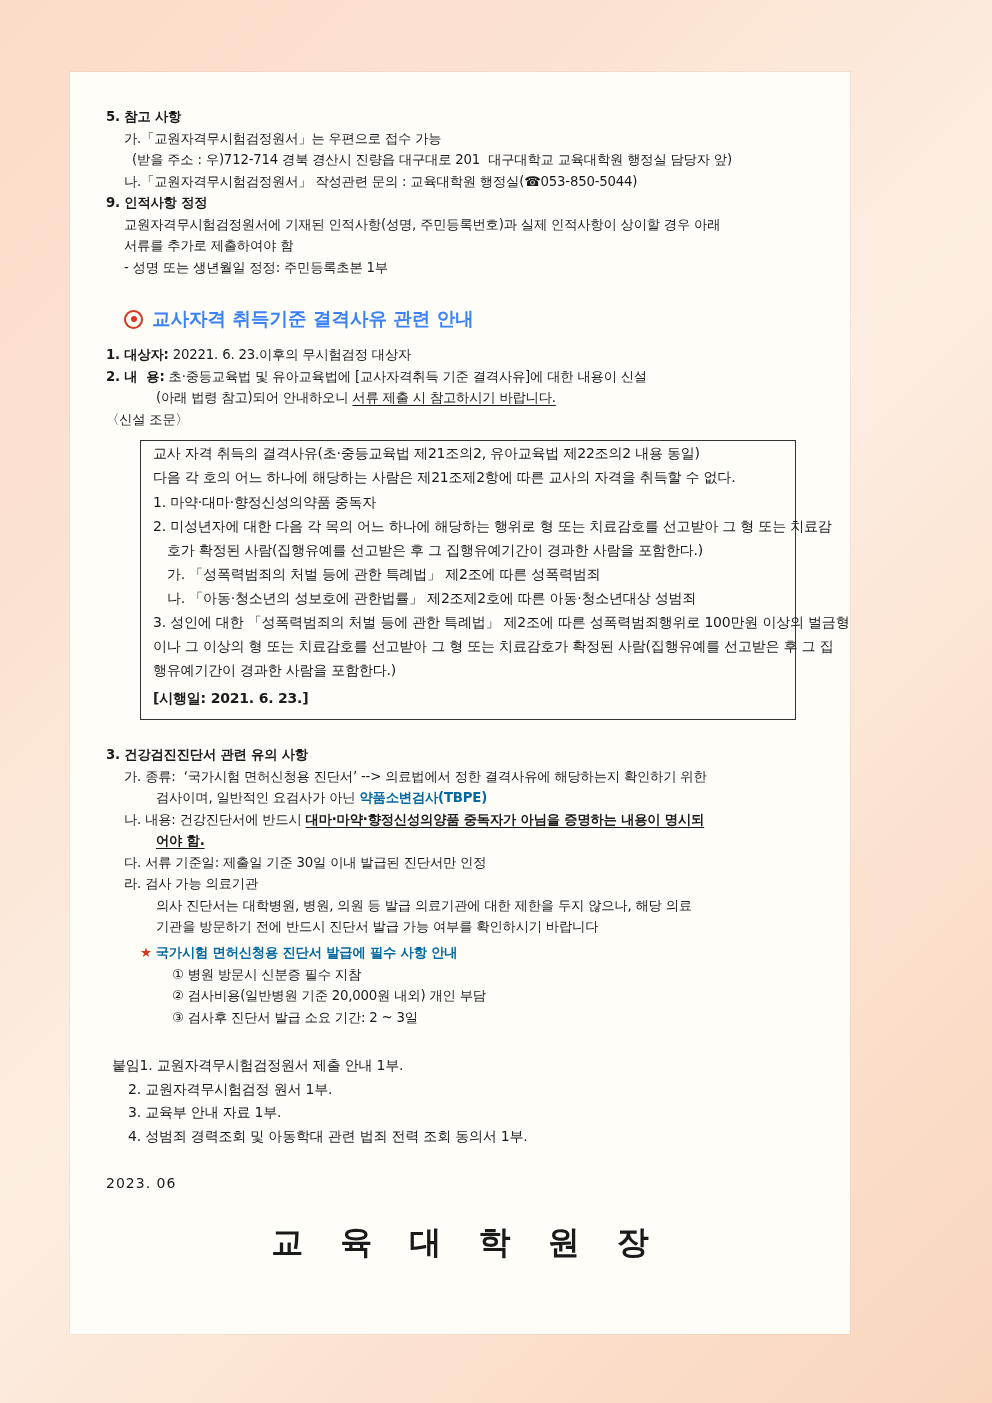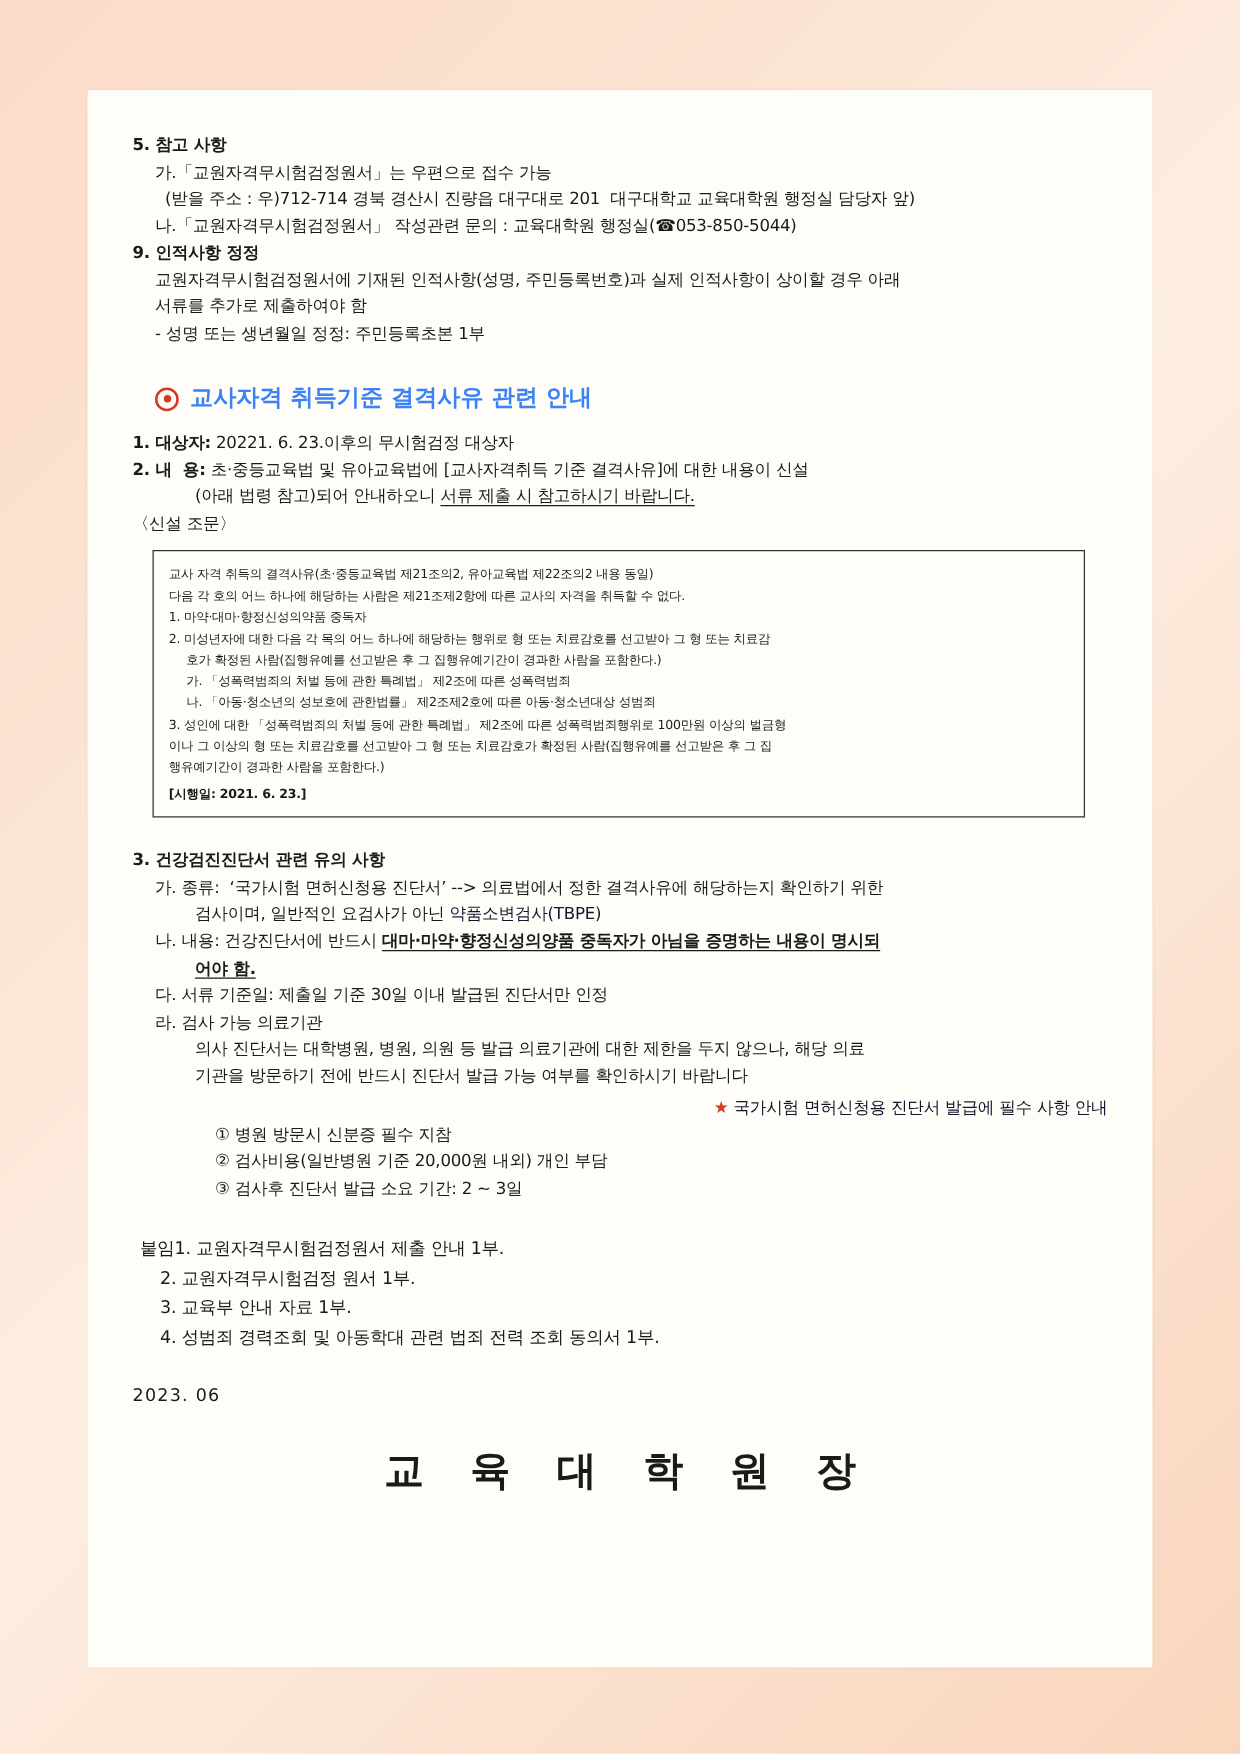--- a/index.html
+++ b/index.html
@@ -10,37 +10,37 @@
     width: 992px;
     height: 1403px;
     background: linear-gradient(135deg, #fbdcc8 0%, #fbe2d0 25%, #fdeee2 50%, #fbe1ce 75%, #f9d5bd 100%);
     font-family: "DejaVu Sans", "Liberation Sans", sans-serif;
     overflow: hidden;
   }
   .page {
     position: absolute;
     left: 70px;
     top: 72px;
-    width: 852px;
+    width: 780px;
     height: 1262px;
     background: #fffdf8;
     box-shadow: 0 0 0 1px rgba(0,0,0,0.03);
   }
   .inner {
     position: relative;
     padding: 34px 36px 0 36px;
     font-size: 13.3px;
     color: #1a1a1a;
     line-height: 1.62;
     letter-spacing: -0.2px;
   }
   .ln { white-space: pre; }
   .b { font-weight: bold; }
   .ind1 { padding-left: 18px; }
-  .ind2 { padding-left: 34px; text-align: right; }
+  .ind2 { padding-left: 34px; }
   .ind3 { padding-left: 50px; }
   .ind4 { padding-left: 66px; }
 
   
   .red-head {
     display: flex;
     align-items: center;
     gap: 9px;
     margin-top: 26px;
     margin-bottom: 10px;
@@ -66,32 +66,32 @@
   .red-head-text {
     color: #3b82f6;
     font-weight: bold;
     font-size: 18.5px;
     letter-spacing: 0px;
   }
 
   .uline { text-decoration: underline; text-underline-offset: 3px; }
 
   .law-box {
-    margin: 10px 18px 0 16px;
+    margin: 10px 18px 0 34px;
     border: 1.3px solid #333;
-    padding: 10px 12px 9px 12px;
-    font-size: 10px;
+    padding: 0 12px 9px 12px;
+    font-size: 14px;
     line-height: 1.72;
     background: #fffdf8;
   }
   .law-box .hang { padding-left: 14px; }
 
   .sec3 { margin-top: 24px; }
 
-  .blue { color: #0f172a; font-weight: normal; }
+  .blue { color: #0369a1; font-weight: bold; }
   .star { color: #d33a1f; }
 
   .attach {
     margin-top: 26px;
     font-size: 14px;
     line-height: 1.68;
     padding-left: 6px;
   }
   .attach .sub { padding-left: 16px; }
 

